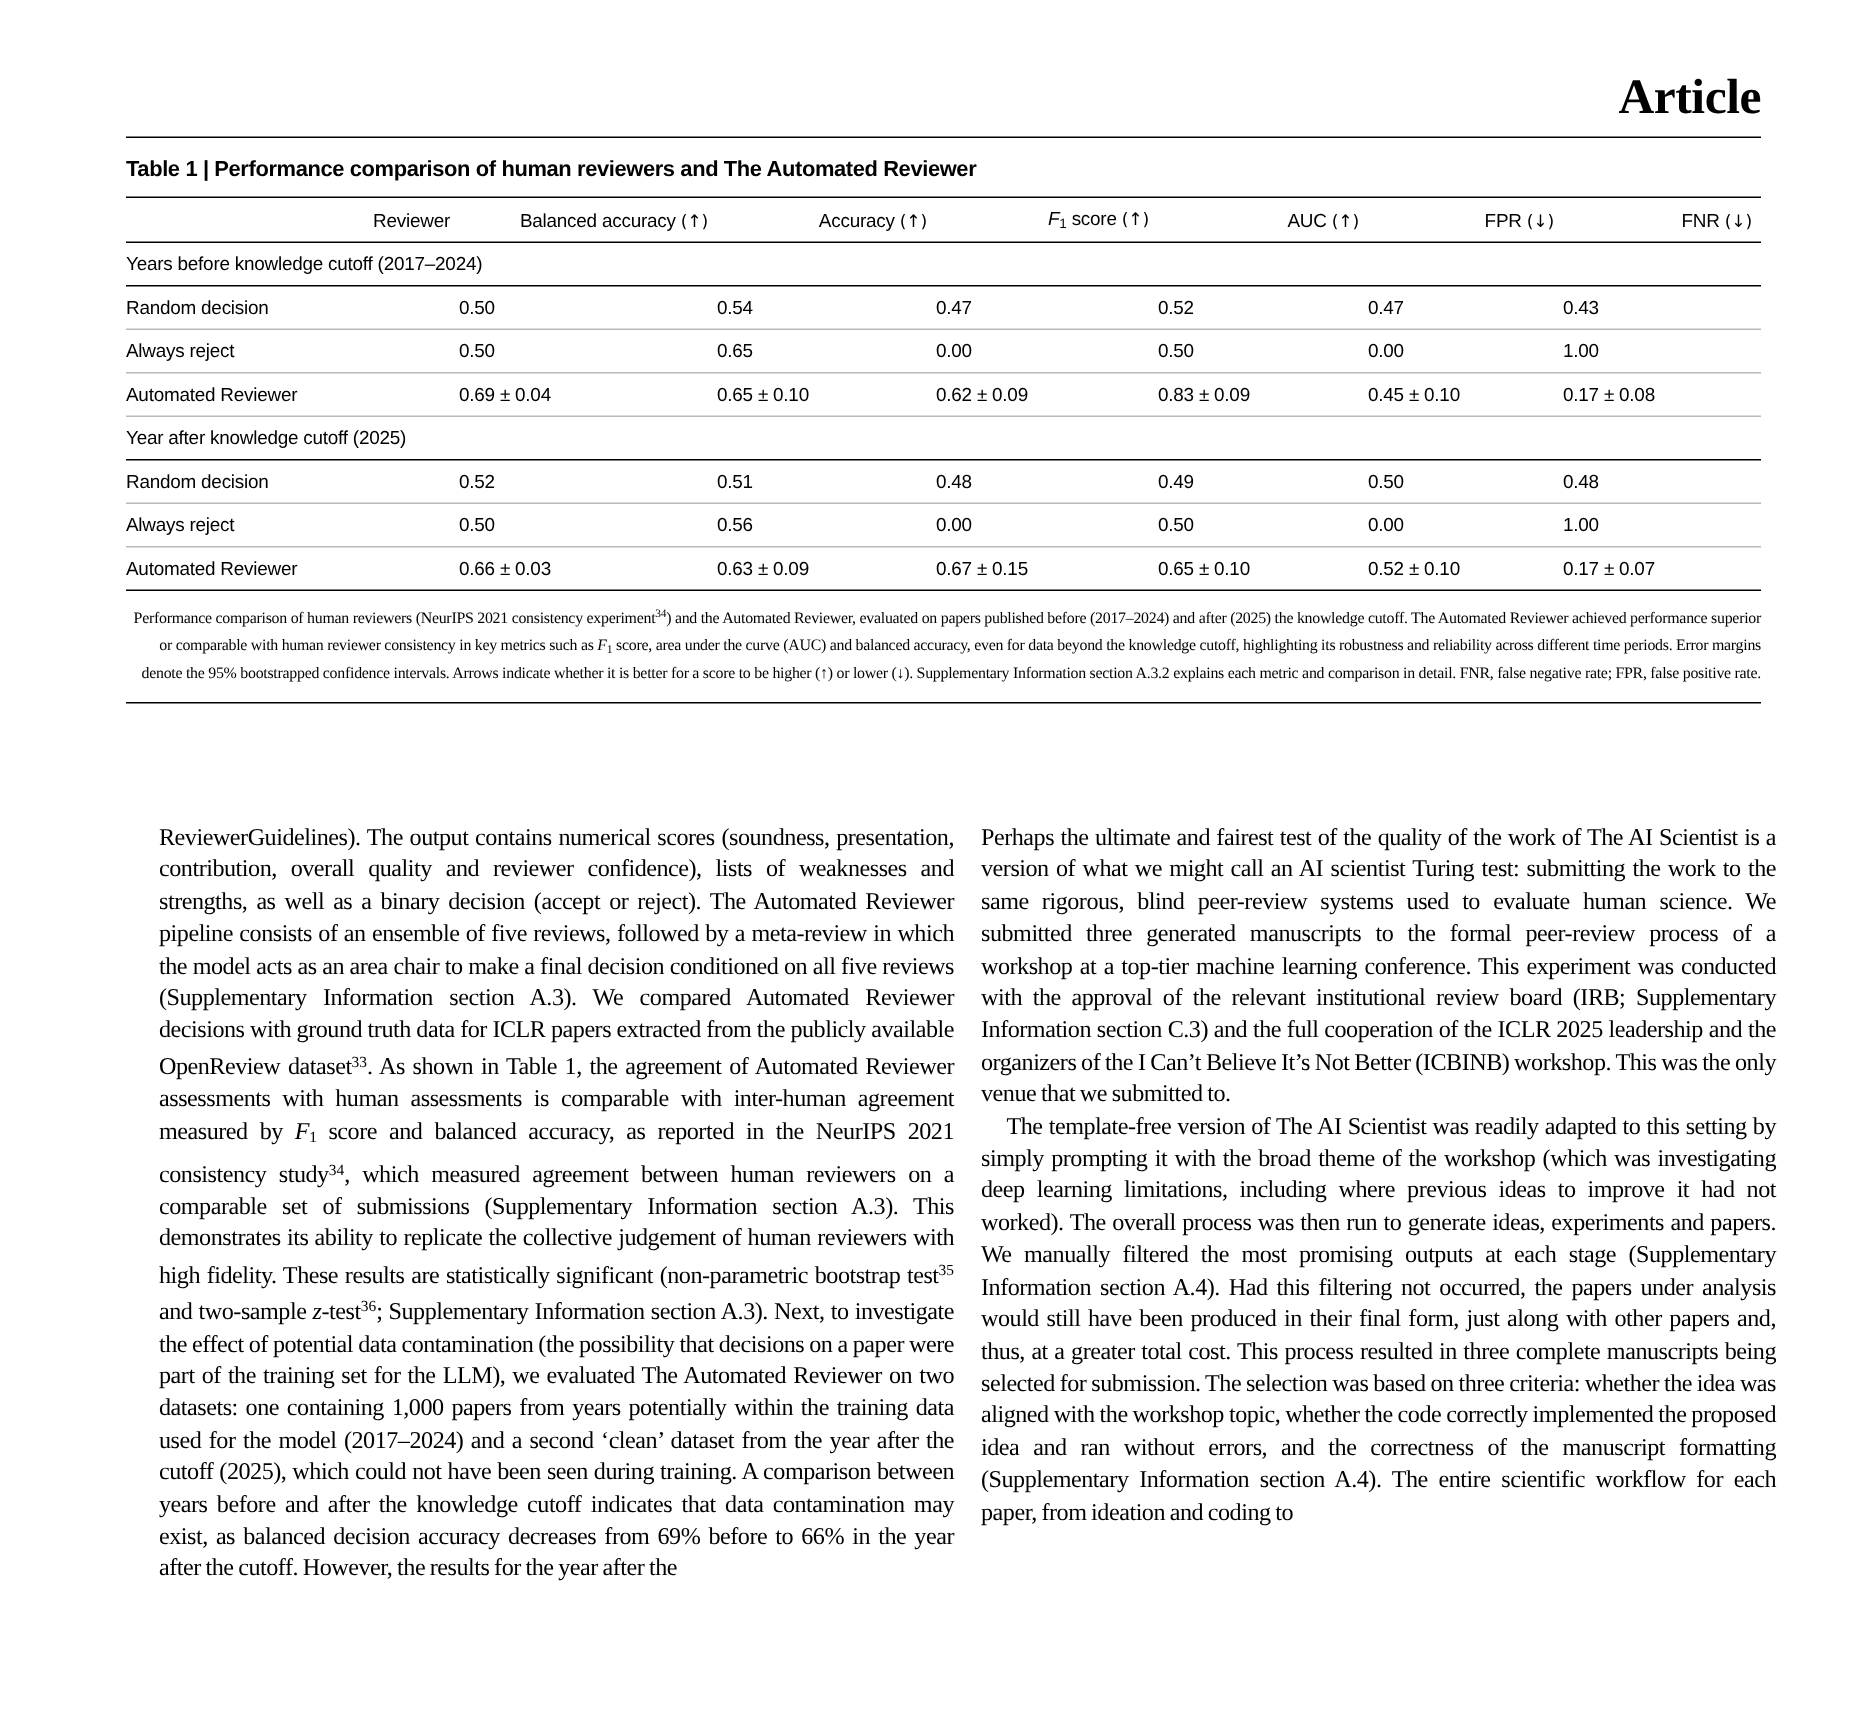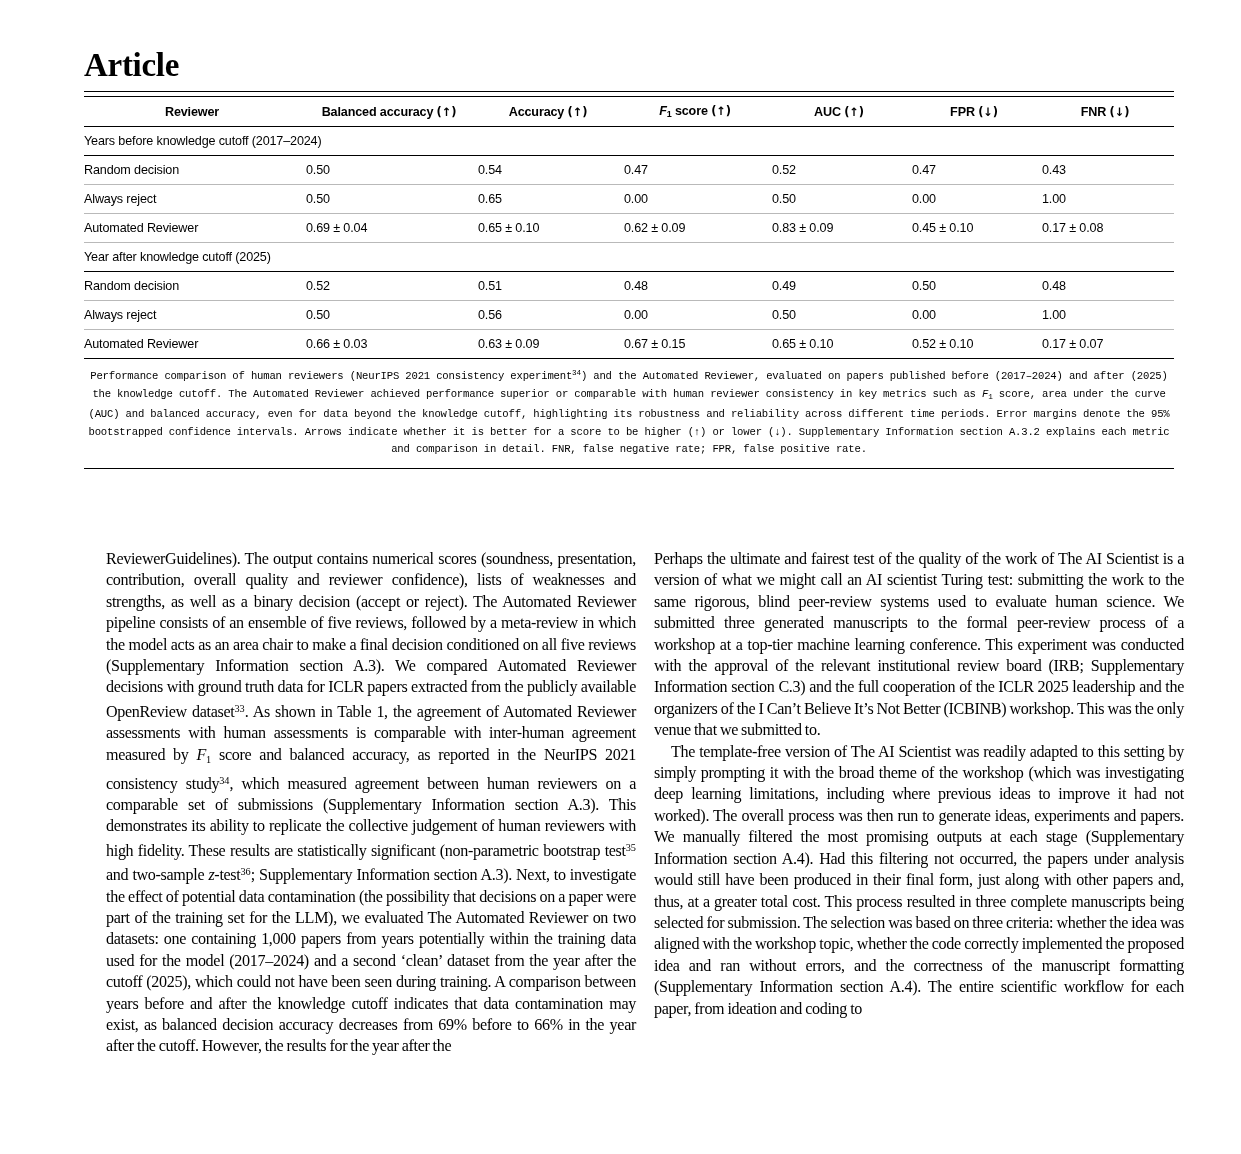--- a/index.html
+++ b/index.html
@@ -29,20 +29,21 @@
     left: 84px;
     top: 46px;
     width: 1090px;
   }
   .article-word {
     font-family: "Liberation Serif", serif;
     font-weight: bold;
     font-size: 33px;
     line-height: 38px;
     letter-spacing: -0.3px;
+    text-align: right;
   }
   .masthead-rule {
     margin-top: 7px;
     border-top: 1.6px solid #000;
     width: 1090px;
   }
 
   
   .table-block {
     position: absolute;
@@ -67,22 +68,22 @@
   }
   table.perf col.c0 { width: 222px; }
   table.perf col.c1 { width: 172px; }
   table.perf col.c2 { width: 146px; }
   table.perf col.c3 { width: 148px; }
   table.perf col.c4 { width: 140px; }
   table.perf col.c5 { width: 130px; }
   table.perf col.c6 { width: 132px; }
 
   table.perf thead th {
-    text-align: center;
-    font-weight: bold;
+    text-align: right;
+    font-weight: normal;
     font-size: 12.6px;
     padding: 7px 6px 7px 0;
     border-top: 1.5px solid #000;
     border-bottom: 1.1px solid #000;
     letter-spacing: -0.15px;
     white-space: nowrap;
   }
   table.perf tbody td {
     text-align: left;
     font-weight: normal;
@@ -98,27 +99,27 @@
   }
   table.perf tbody tr.lastrow td {
     border-bottom: 1.5px solid #000;
   }
   .arrow { font-family: "DejaVu Sans", sans-serif; font-size: 11.5px; }
   .sub { font-size: 9px; vertical-align: -2px; }
   .ital { font-style: italic; }
 
   
   .table-caption {
-    font-family: Liberation Mono, monospace;
+    font-family: Liberation Serif, serif;
     font-size: 10.6px;
     line-height: 17.6px;
     letter-spacing: -0.18px;
     padding-top: 6px;
     width: 1090px;
-    text-align: center;
+    text-align: right;
   }
   .table-caption sup { font-size: 7.6px; vertical-align: 4px; }
   .table-caption .sub { font-size: 7.8px; vertical-align: -2px; }
   .caption-rule {
     margin-top: 9px;
     border-top: 1.6px solid #000;
     width: 1090px;
   }
 
   
@@ -166,20 +167,21 @@
 <body>
 
 <div class="page">
 
   <div class="masthead">
     <div class="article-word">Article</div>
     <div class="masthead-rule"></div>
   </div>
 
   <div class="table-block">
+    <div class="table-title">Table 1 | Performance comparison of human reviewers and The Automated Reviewer</div>
 
     <table class="perf">
       <colgroup>
         <col class="c0">
           <col class="c1">
           <col class="c2">
           <col class="c3">
           <col class="c4">
           <col class="c5">
           <col class="c6">

